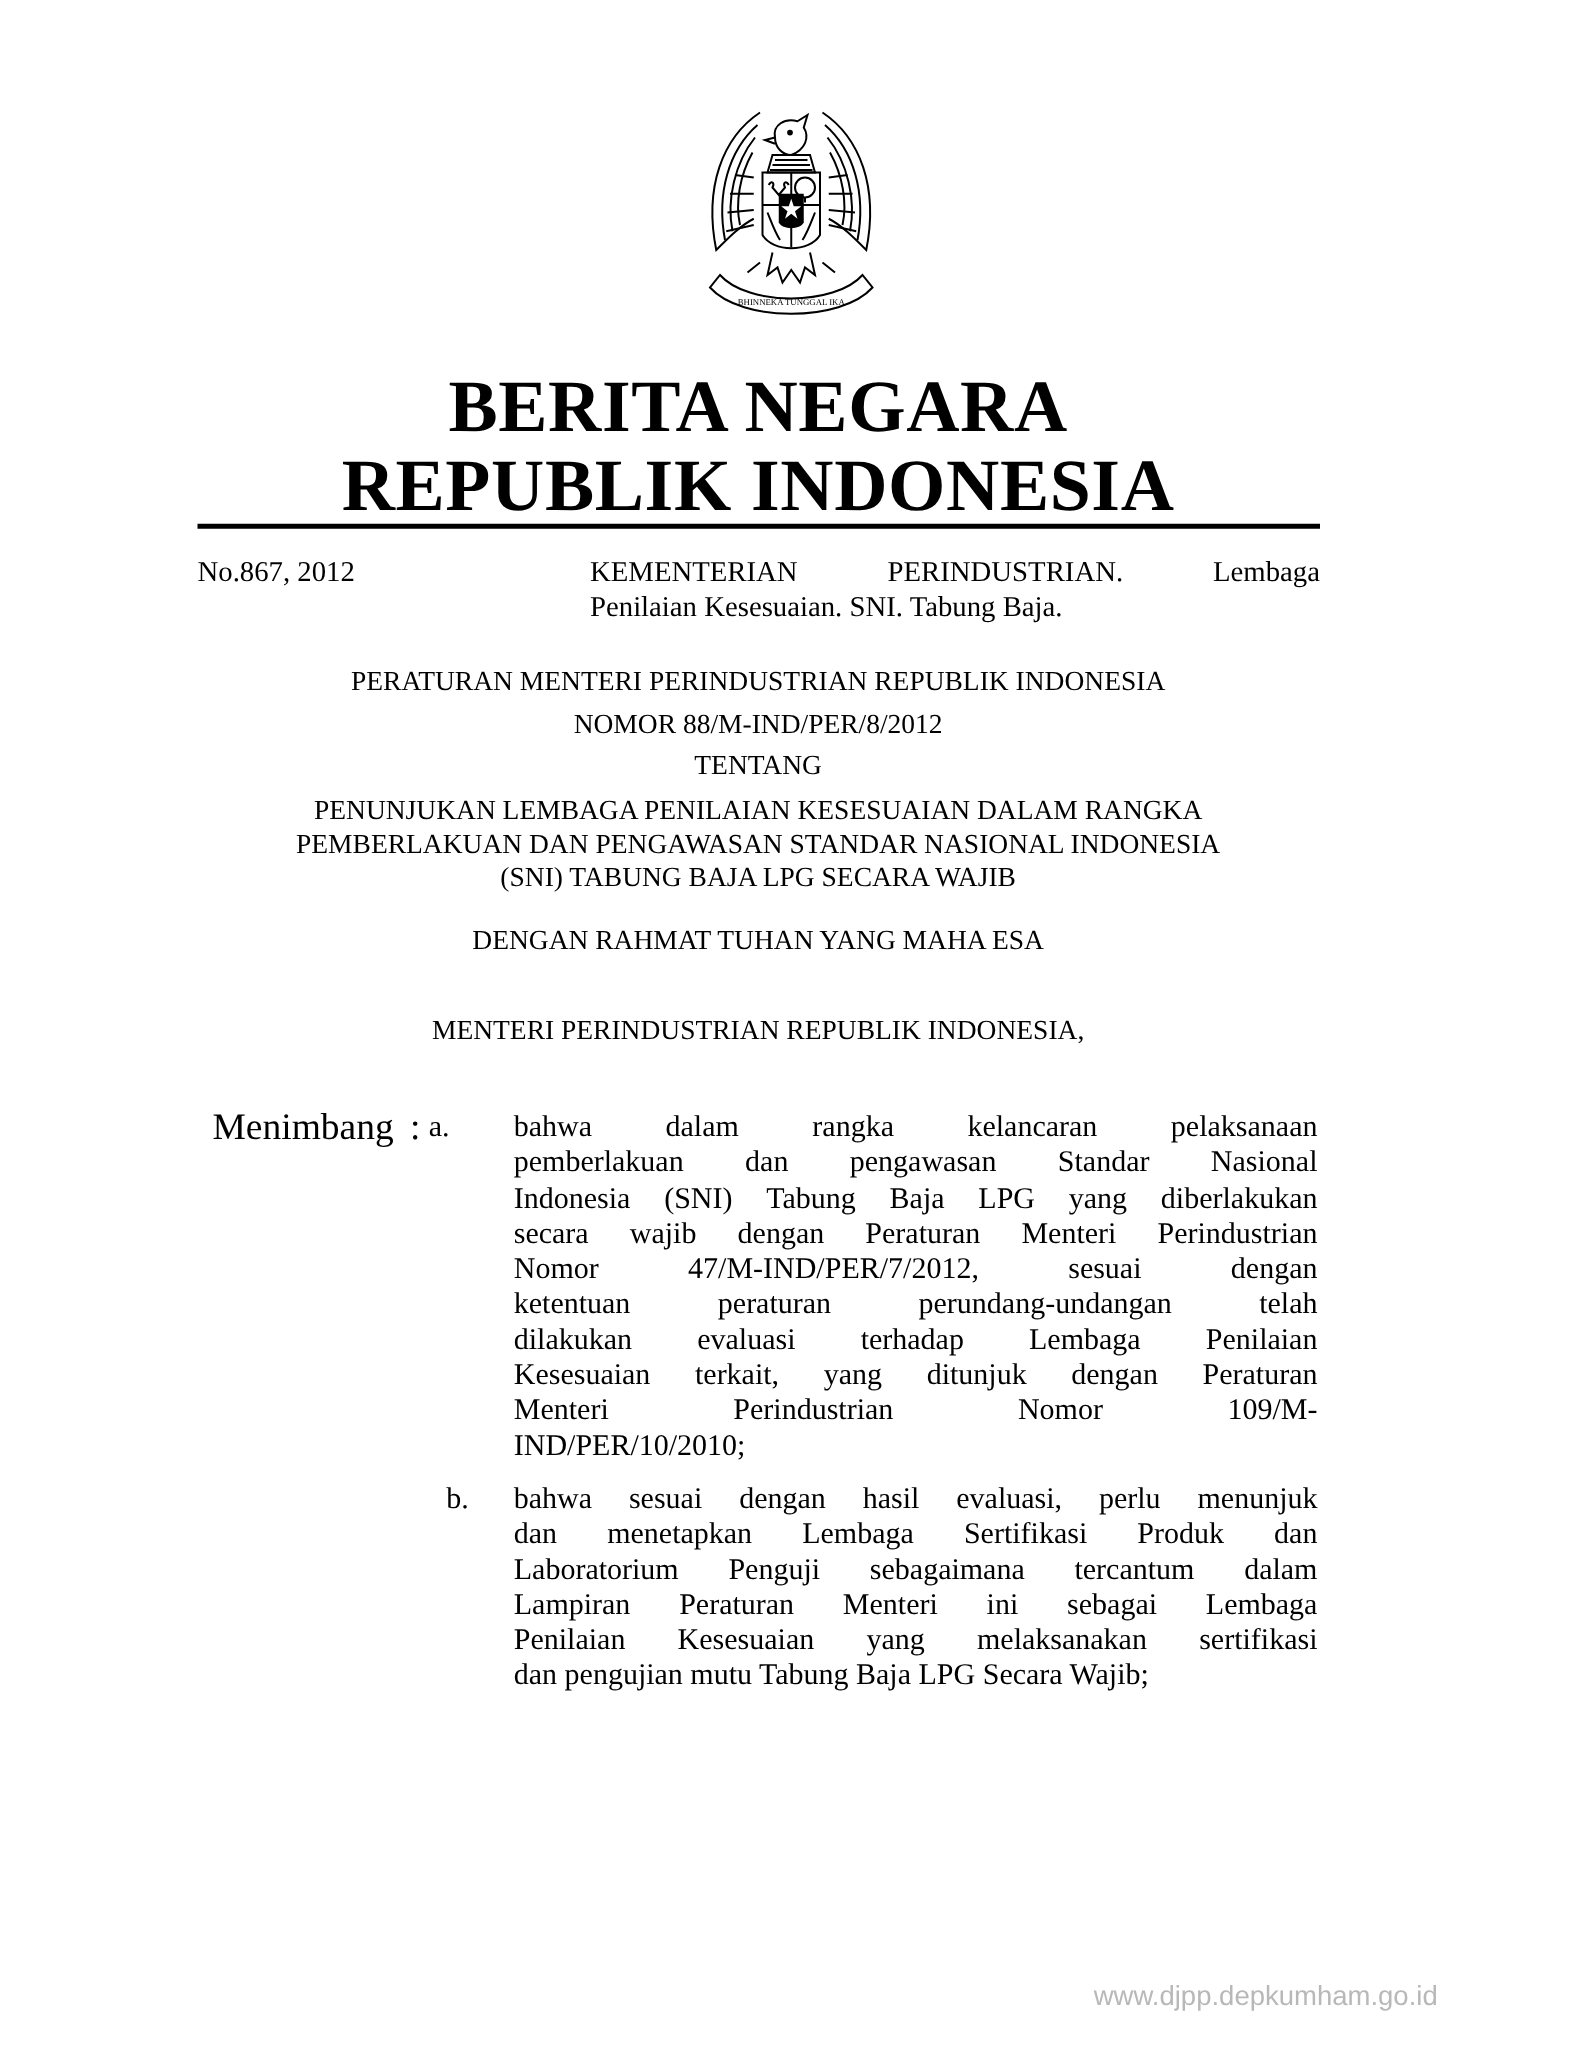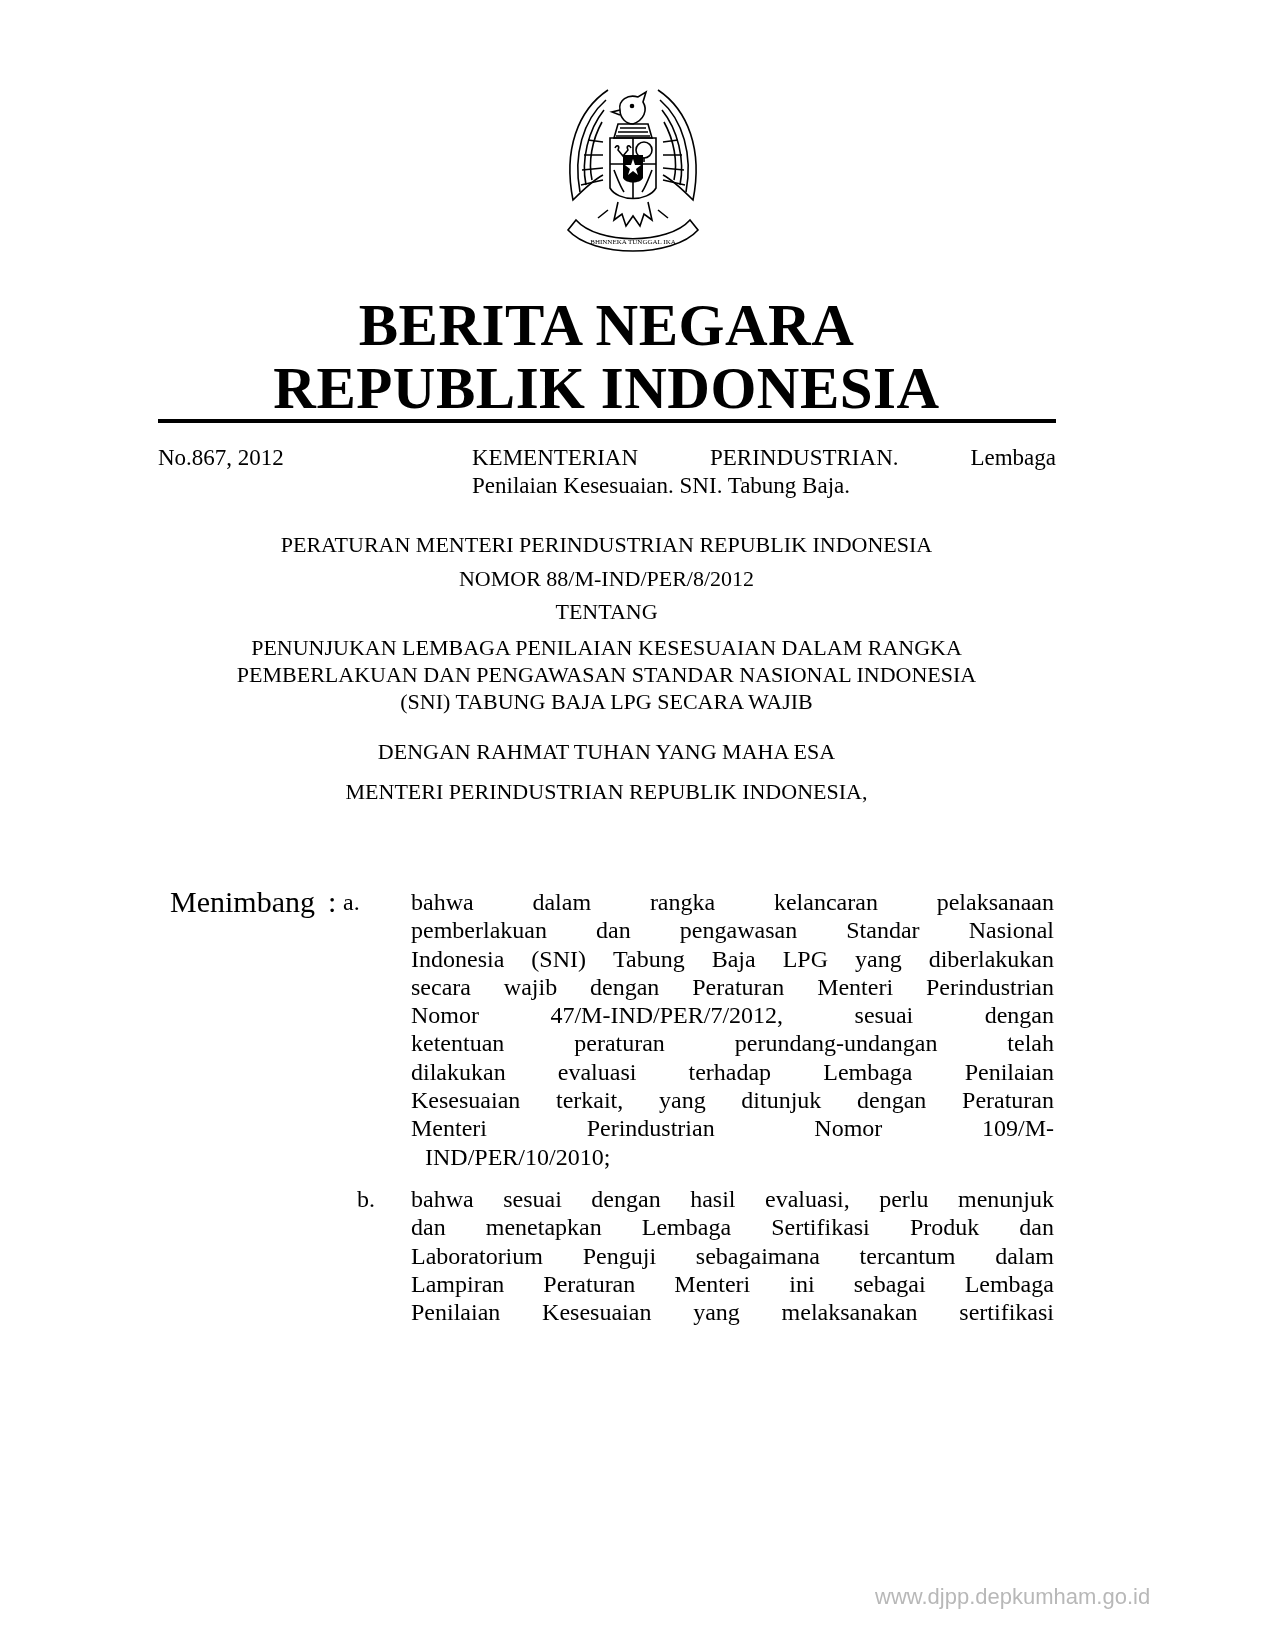--- a/index.html
+++ b/index.html
@@ -16,21 +16,21 @@
     .meta-right { left: 472px; width: 584px; text-align: justify; text-align-last: left; }
     .meta-right .l1 { display: flex; justify-content: space-between; }
     .center-block { position: absolute; left: 150px; width: 913px; text-align: center;
                     font-size: 22px; line-height: 28px; }
     .body-row { position: absolute; font-size: 30px; line-height: 28.3px; }
     .menimbang-label { left: 170px; top: 888px; }
     .colon { left: 328px; top: 888px; }
     .item-letter { position: absolute; font-size: 24px; line-height: 28.3px; }
     .item-text { position: absolute; left: 411px; width: 643px; font-size: 24px; line-height: 28.3px; }
     .jline { display: flex; justify-content: space-between; white-space: nowrap; }
-    .lline { white-space: nowrap; margin-left: 14px; }
+    .lline { white-space: nowrap; }
     .watermark { position: absolute; left: 875px; top: 1584px; font-family: "Liberation Sans", "DejaVu Sans", sans-serif;
                  font-size: 22px; color: #b8b8b8; }
   </style>
 </head>
 <body>
 
 <div class="emblem">
   <svg width="170" height="190" viewBox="0 0 170 190">
     <g fill="none" stroke="#000" stroke-width="1.6">
 
@@ -90,21 +90,21 @@
   <div>Penilaian Kesesuaian. SNI. Tabung Baja.</div>
 </div>
 
 <div class="center-block" style="top:531px;">PERATURAN MENTERI PERINDUSTRIAN REPUBLIK INDONESIA</div>
 <div class="center-block" style="top:565px;">NOMOR 88/M-IND/PER/8/2012</div>
 <div class="center-block" style="top:598px;">TENTANG</div>
 <div class="center-block" style="top:634px;">PENUNJUKAN LEMBAGA PENILAIAN KESESUAIAN DALAM RANGKA</div>
 <div class="center-block" style="top:661px;">PEMBERLAKUAN DAN PENGAWASAN STANDAR NASIONAL INDONESIA</div>
 <div class="center-block" style="top:688px;">(SNI) TABUNG BAJA LPG SECARA WAJIB</div>
 <div class="center-block" style="top:738px;">DENGAN RAHMAT TUHAN YANG MAHA ESA</div>
-<div class="center-block" style="top:778px;">MENTERI PERINDUSTRIAN REPUBLIK INDONESIA,</div>
+<div class="center-block" style="top:810px;">MENTERI PERINDUSTRIAN REPUBLIK INDONESIA,</div>
 
 <div class="body-row menimbang-label" style="position:absolute;">Menimbang</div>
 <div class="body-row colon" style="position:absolute;">:</div>
 
 <div class="item-letter" style="left:343px; top:888px;">a.</div>
 <div class="item-text" style="top:888px;">
   <div class="jline">
     <span>bahwa</span>
       <span>dalam</span>
       <span>rangka</span>
@@ -205,15 +205,16 @@
       <span>sebagai</span>
       <span>Lembaga</span>
   </div>
   <div class="jline">
     <span>Penilaian</span>
       <span>Kesesuaian</span>
       <span>yang</span>
       <span>melaksanakan</span>
       <span>sertifikasi</span>
   </div>
+  <div class="lline">dan pengujian mutu Tabung Baja LPG Secara Wajib;</div>
 </div>
 
 <div class="watermark">www.djpp.depkumham.go.id</div>
 
 </body></html>

